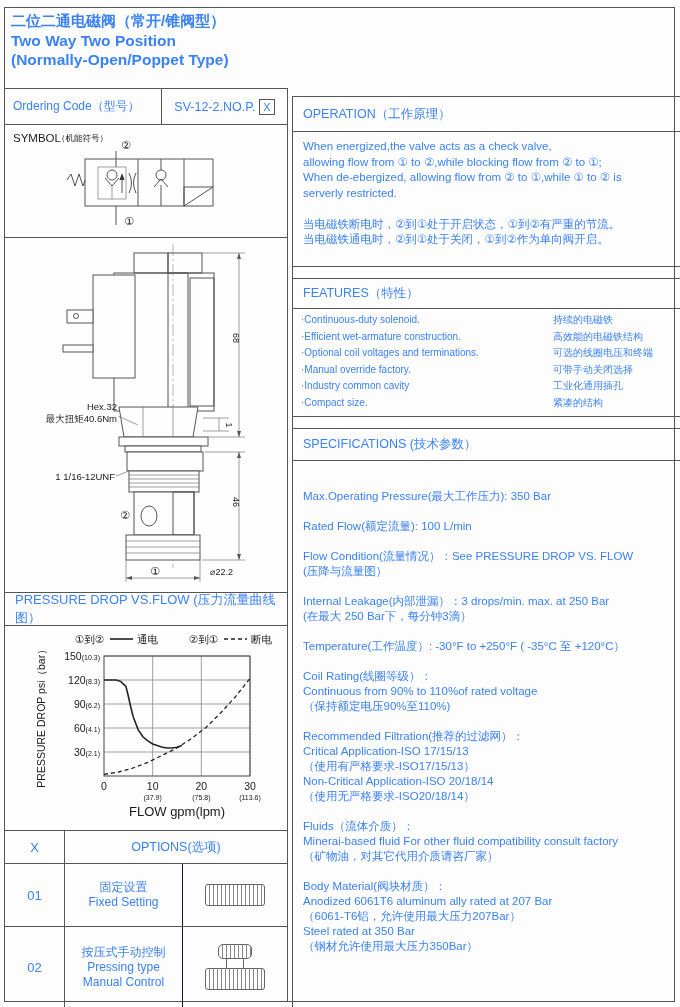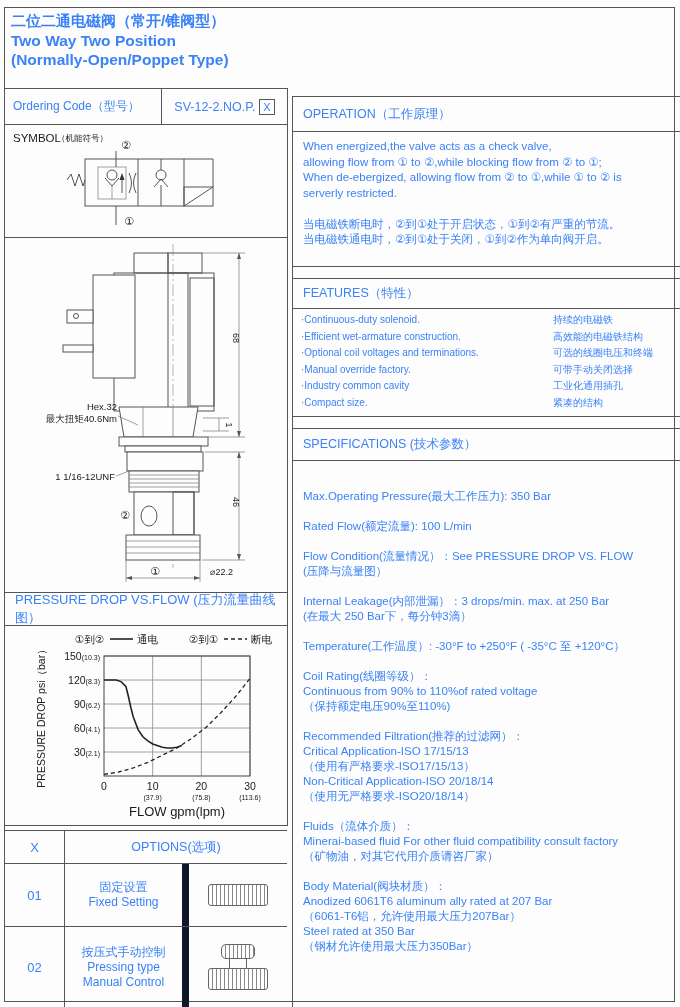--- a/index.html
+++ b/index.html
@@ -7,42 +7,42 @@
         font-family:"Liberation Sans","DejaVu Sans",sans-serif;color:#3b82f6;overflow:hidden;}
   .outer-border{position:absolute;left:4px;top:7px;width:671px;height:995px;border:1px solid #555;box-sizing:border-box;}
   .abs{position:absolute;box-sizing:border-box;}
 
   
   .title-block{left:11px;top:12px;line-height:1.25;}
   .title-zh{font-size:15px;font-weight:600;}
   .title-en{font-size:15.5px;font-weight:600;}
 
   
-  .col-left{left:4px;top:88px;width:284px;height:738px;border:1px solid #555;}
+  .col-left{left:4px;top:88px;width:284px;height:914px;border:1px solid #555;}
   .col-right{left:292px;top:96px;width:396px;height:914px;border:1px solid #555;}
 
   .cell{box-sizing:border-box;border-bottom:1px solid #555;}
   .hdr{font-size:12.5px;display:flex;align-items:center;padding-left:10px;}
 
   
   .order-row{display:flex;height:35px;border-bottom:1px solid #555;}
   .order-label{width:148px;border-right:1px solid #555;display:flex;align-items:center;padding-left:8px;font-size:12px;}
   .order-code{flex:1;display:flex;align-items:center;justify-content:center;font-size:12.5px;}
   .boxed-x{border:1px solid #555;padding:0 3px;margin-left:4px;font-size:11px;line-height:14px;}
 
   
   .symbol-sec{height:112px;border-bottom:1px solid #555;position:relative;}
   .draw-sec{height:354px;border-bottom:1px solid #555;position:relative;}
   .chart-hdr{height:32px;border-bottom:1px solid #555;display:flex;align-items:center;padding-left:10px;font-size:13px;}
   .chart-sec{height:204px;border-bottom:1px solid #555;position:relative;}
 
   
   .opt-row{display:flex;box-sizing:border-box;}
   .opt-c1{width:59px;border-right:1px solid #555;display:flex;align-items:center;justify-content:center;font-size:13px;}
-  .opt-c2{width:117px;border-right:7px solid #0f172a;display:flex;flex-direction:column;align-items:center;justify-content:center;font-size:12px;line-height:15px;text-align:center;}
+  .opt-c2{width:117px;border-right:1px solid #0f172a;display:flex;flex-direction:column;align-items:center;justify-content:center;font-size:12px;line-height:15px;text-align:center;}
   .opt-c3{flex:1;display:flex;flex-direction:column;align-items:center;justify-content:center;}
   .opt-head{height:33px;border-bottom:1px solid #555;}
   .opt-head .opt-c2h{flex:1;display:flex;align-items:center;justify-content:center;font-size:12.5px;}
   .opt-r1{height:63px;border-bottom:1px solid #555;}
   .opt-r2{height:80px;}
   .knurl{border:1px solid #666;background:repeating-linear-gradient(90deg,#fff 0 3px,#888 3px 4px);border-radius:3px;}
   .knurl.big{width:58px;height:20px;}
   .knurl.small{width:32px;height:13px;border-radius:5px;}
   .knob-stem{width:16px;height:9px;border-left:1px solid #666;border-right:1px solid #666;}
 

